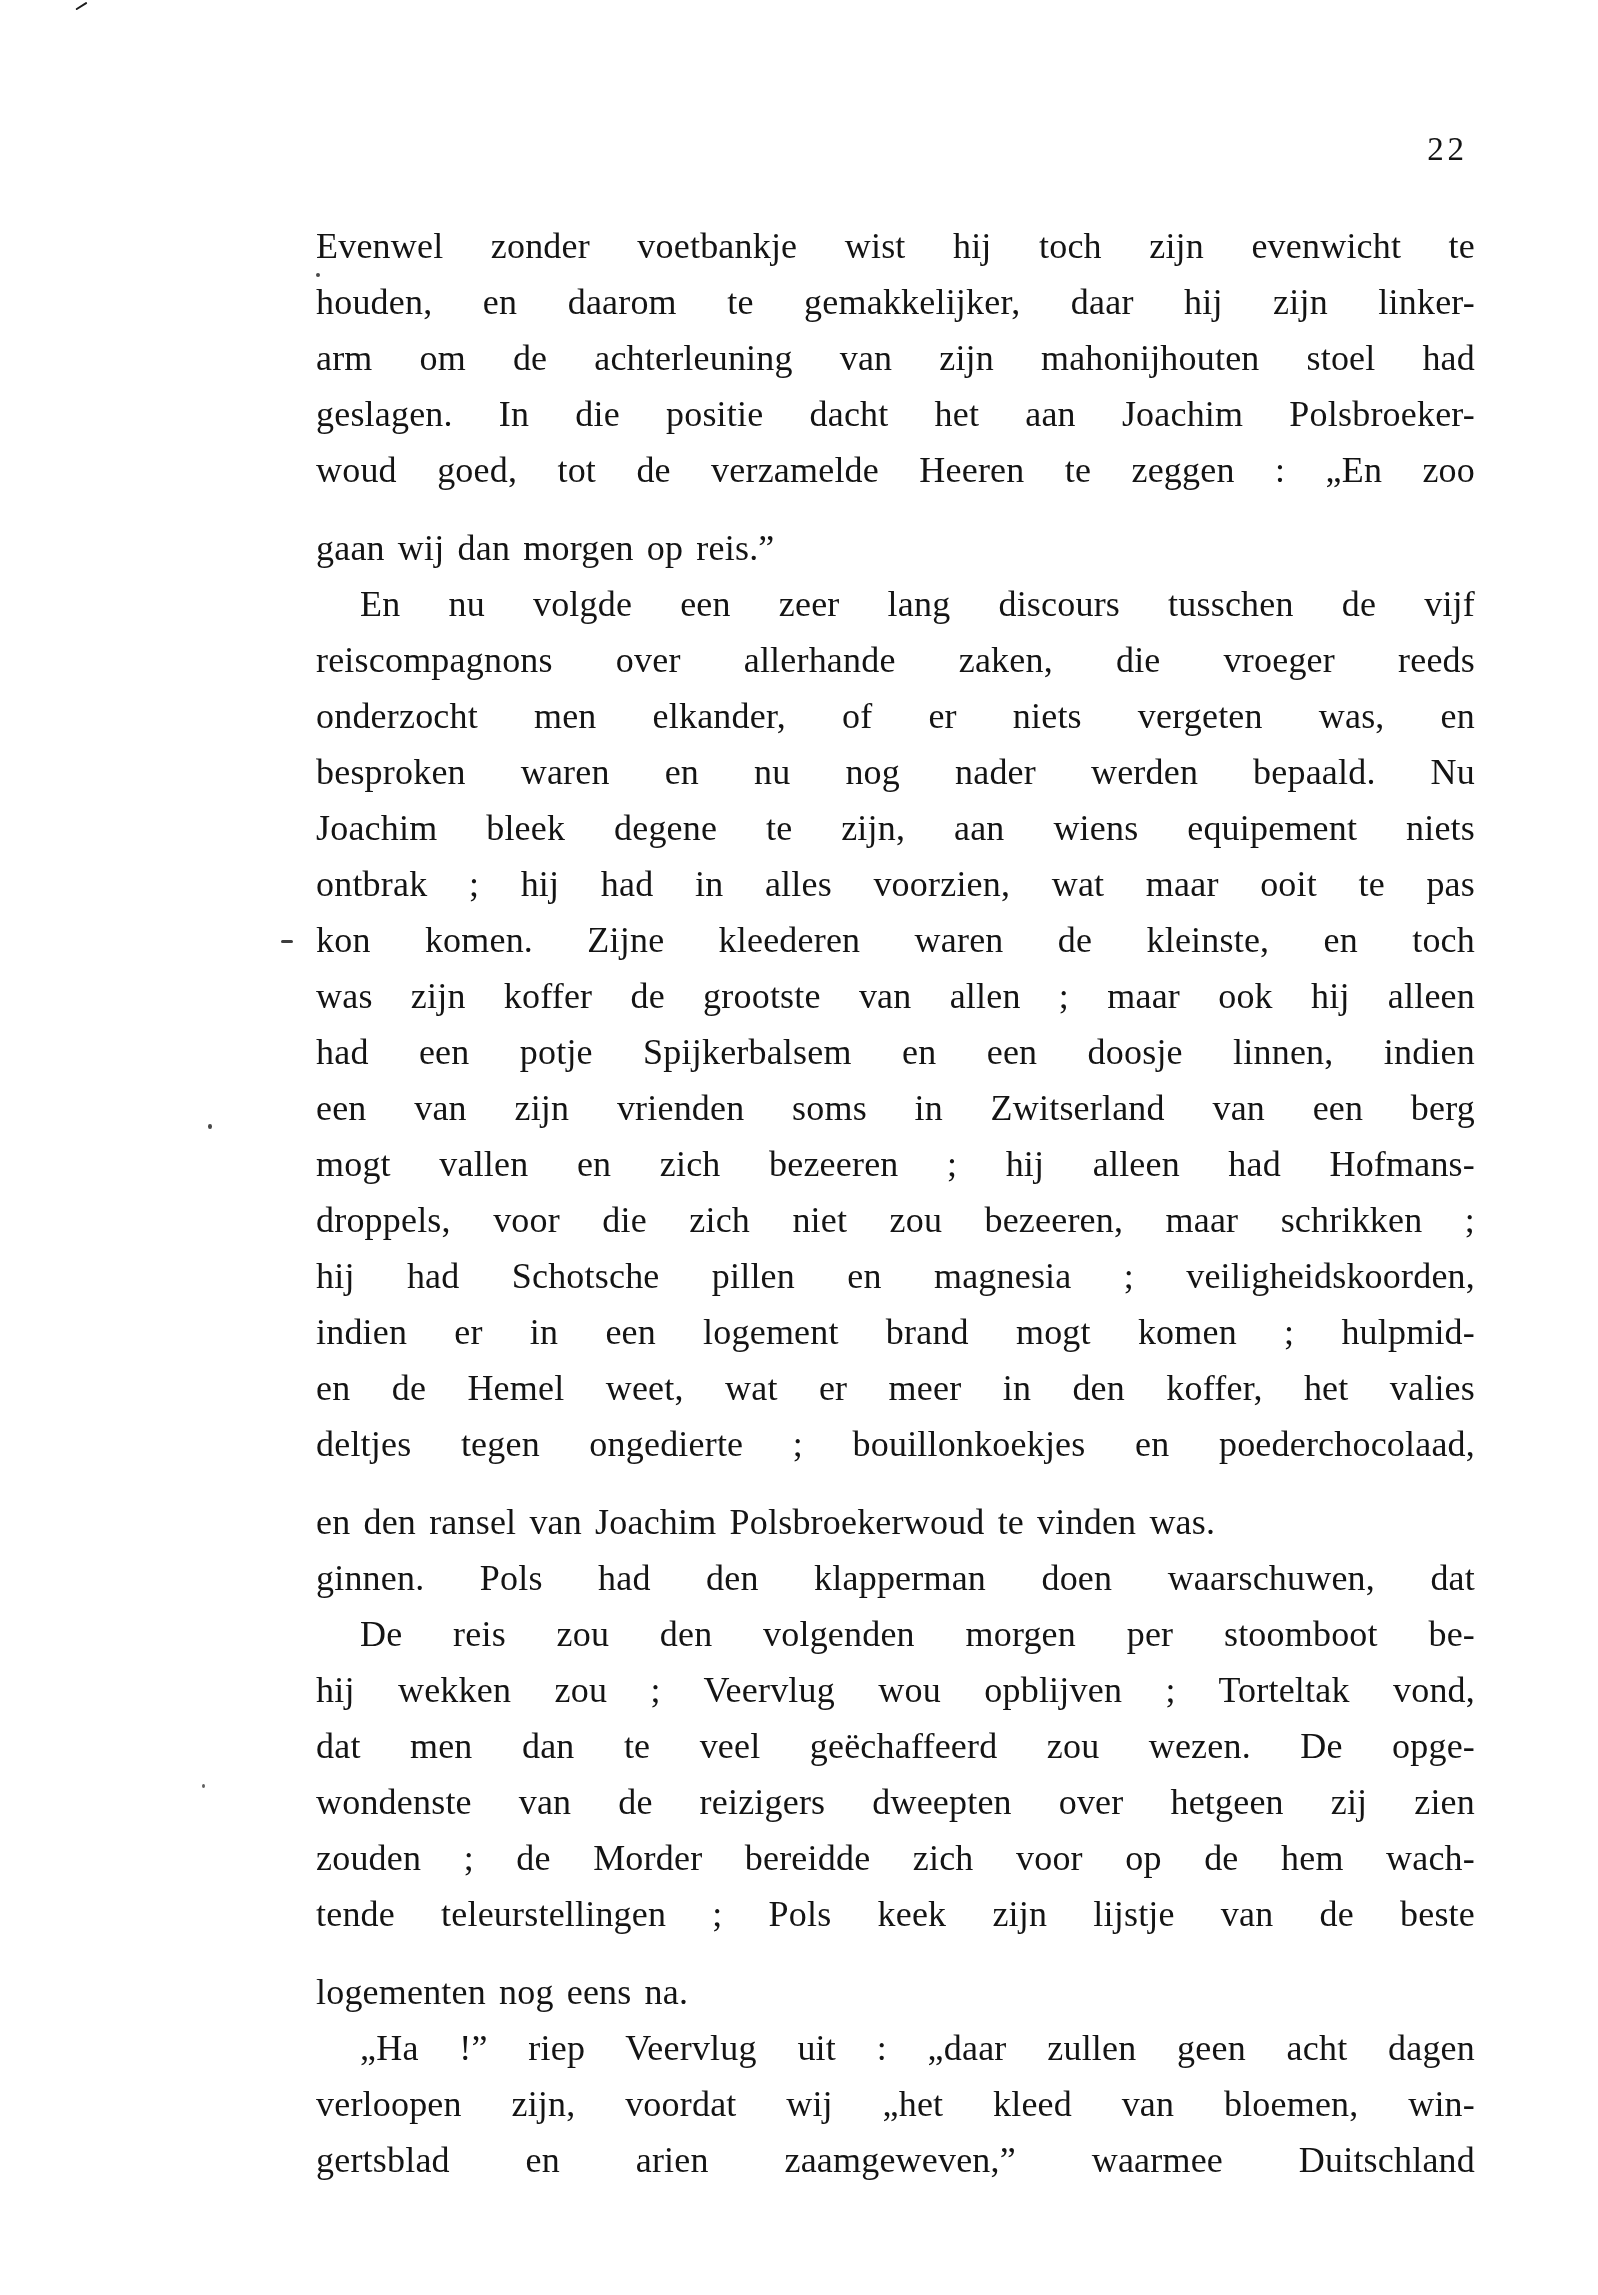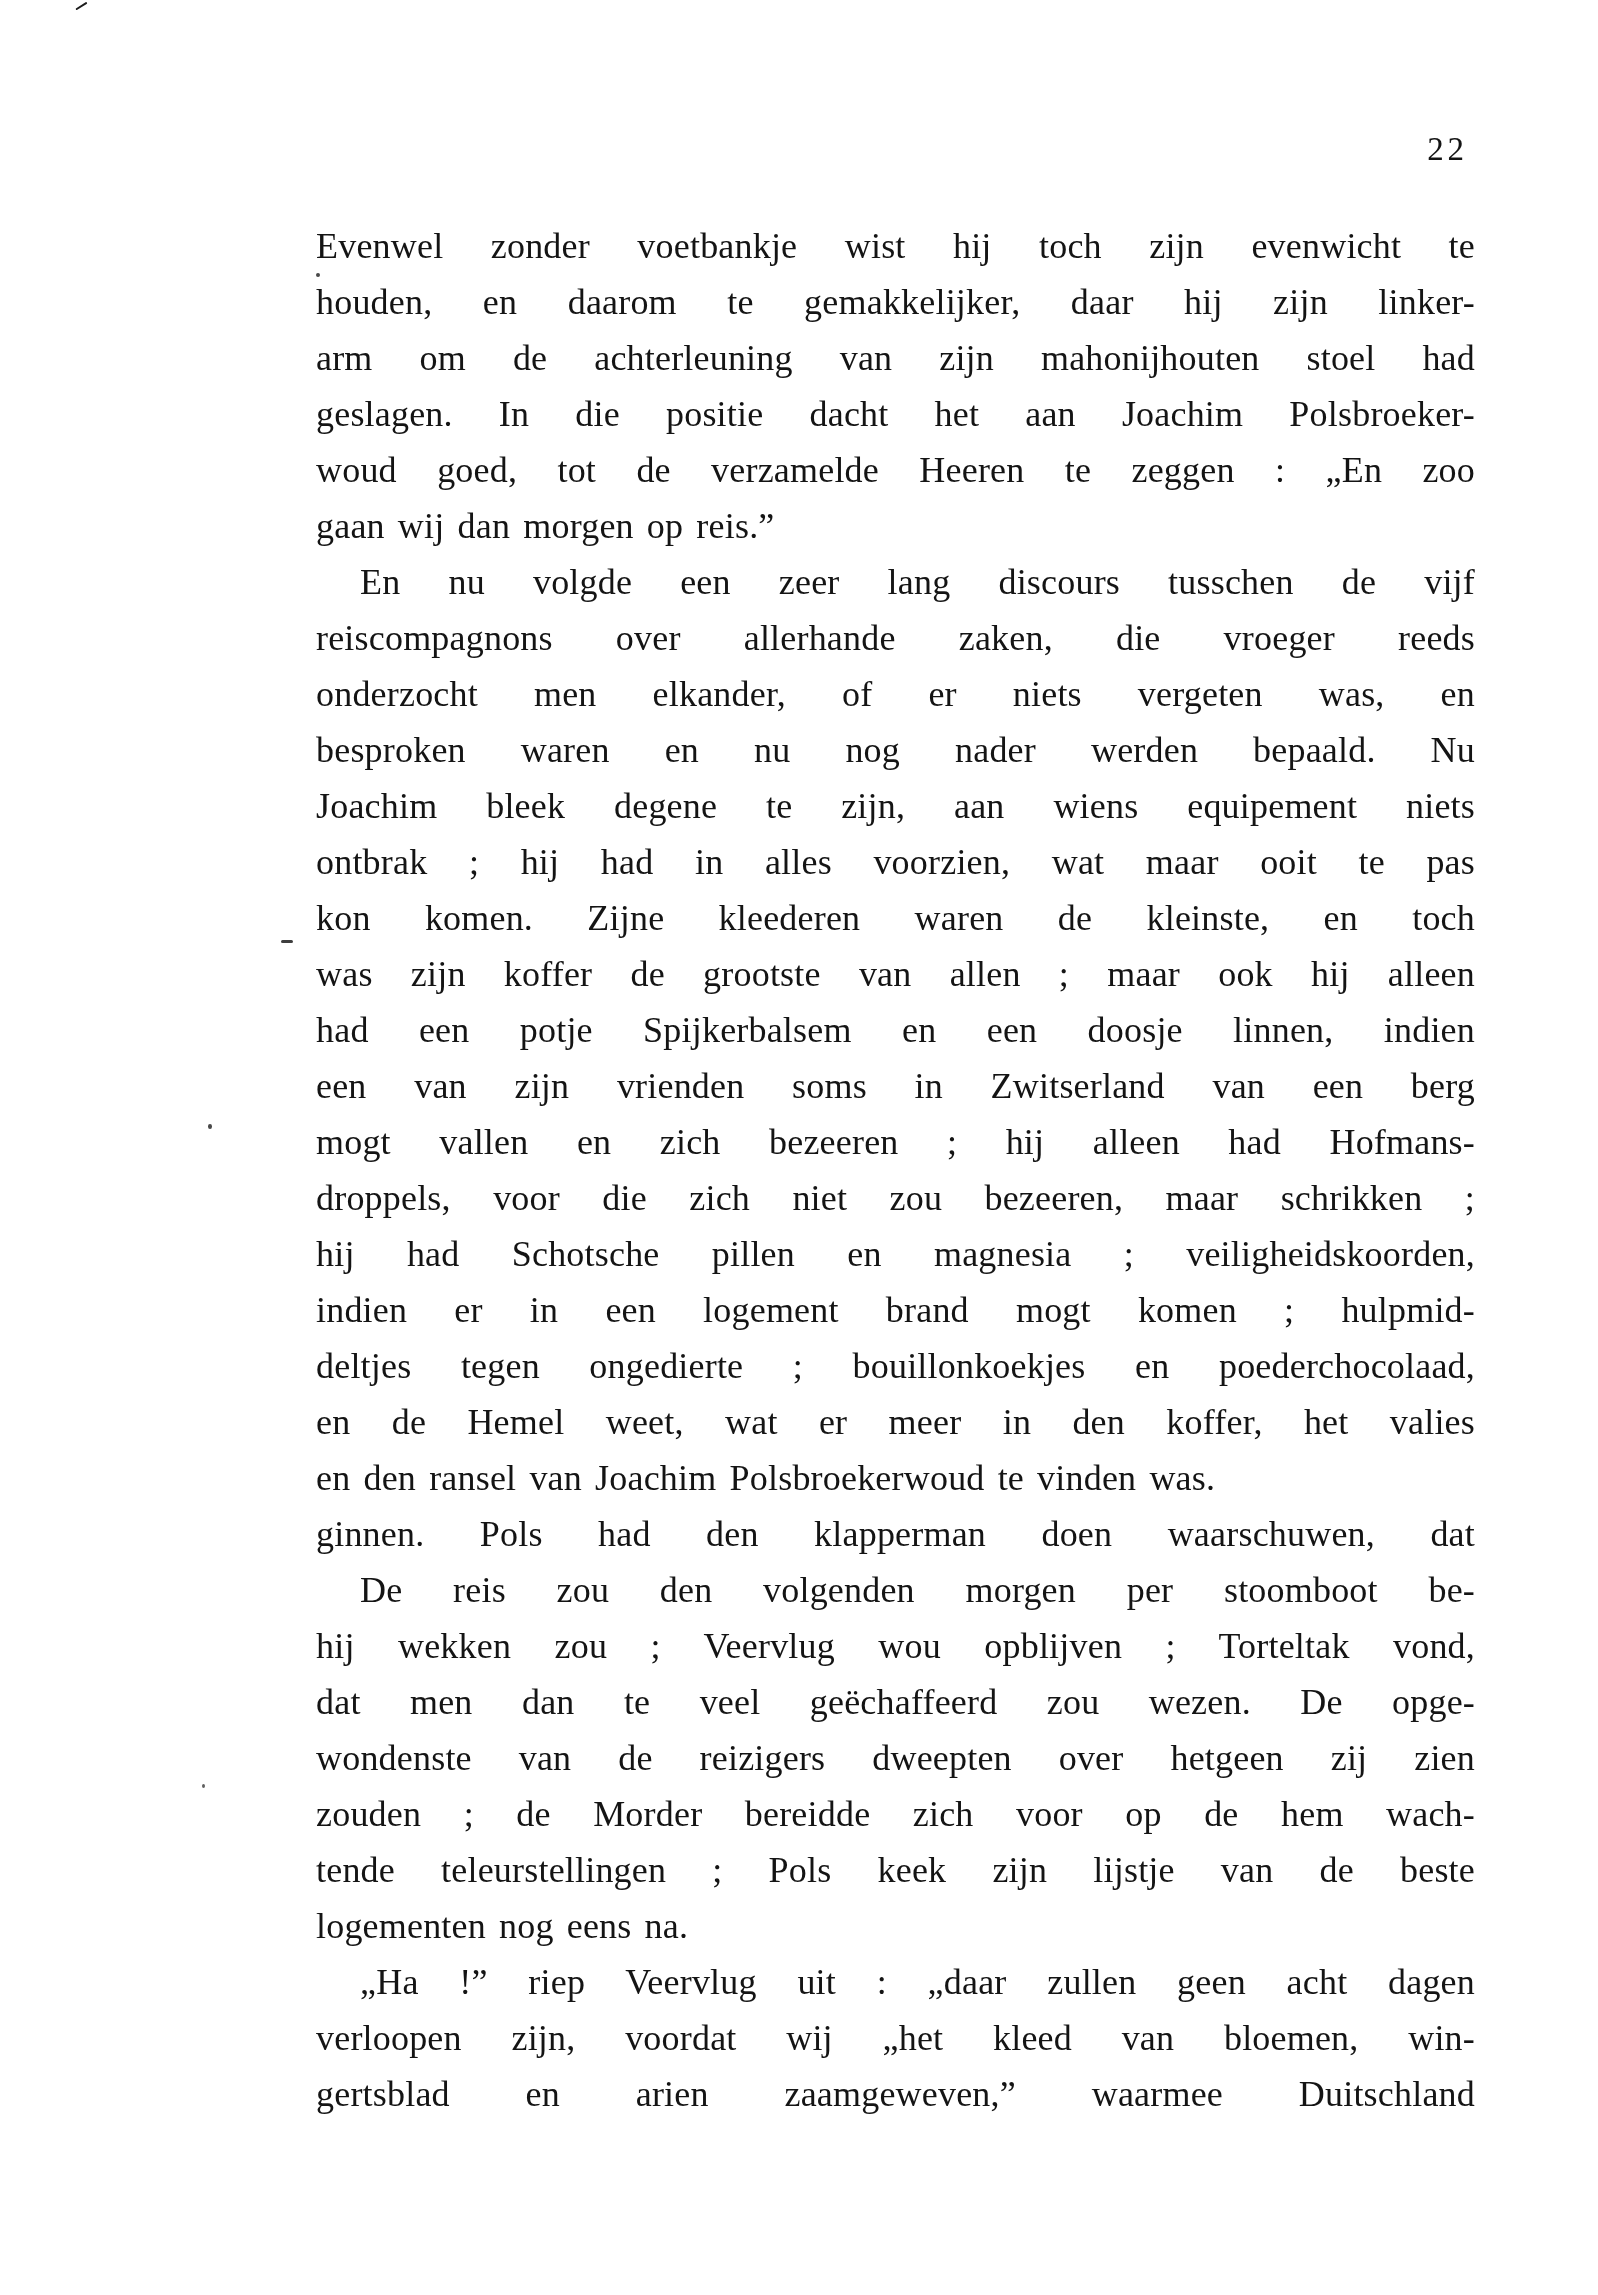--- a/index.html
+++ b/index.html
@@ -37,20 +37,21 @@
   .line {
     text-align: justify;
     text-align-last: justify;
     word-spacing: 3.9px;
     letter-spacing: 0.2px;
     height: 56px;
     white-space: normal;
   }
   .line.para-end {
     text-align-last: left;
+    margin-top: 22px;
   }
   .line.indent {
     text-indent: 44px;
   }
   
   .speck {
     position: absolute;
     background: #1c1c1c;
   }
   .speck-tick {
@@ -110,22 +111,22 @@
       <div class="line">Joachim bleek degene te zijn, aan wiens equipement niets</div>
       <div class="line">ontbrak ; hij had in alles voorzien, wat maar ooit te pas</div>
       <div class="line">kon komen. Zijne kleederen waren de kleinste, en toch</div>
       <div class="line">was zijn koffer de grootste van allen ; maar ook hij alleen</div>
       <div class="line">had een potje Spijkerbalsem en een doosje linnen, indien</div>
       <div class="line">een van zijn vrienden soms in Zwitserland van een berg</div>
       <div class="line">mogt vallen en zich bezeeren ; hij alleen had Hofmans-</div>
       <div class="line">droppels, voor die zich niet zou bezeeren, maar schrikken ;</div>
       <div class="line">hij had Schotsche pillen en magnesia ; veiligheidskoorden,</div>
       <div class="line">indien er in een logement brand mogt komen ; hulpmid-</div>
+      <div class="line">en de Hemel weet, wat er meer in den koffer, het valies</div>
       <div class="line">deltjes tegen ongedierte ; bouillonkoekjes en poederchocolaad,</div>
-      <div class="line">en de Hemel weet, wat er meer in den koffer, het valies</div>
       <div class="line para-end">en den ransel van Joachim Polsbroekerwoud te vinden was.</div>
       <div class="line">ginnen. Pols had den klapperman doen waarschuwen, dat</div>
       <div class="line indent">De reis zou den volgenden morgen per stoomboot be-</div>
       <div class="line">hij wekken zou ; Veervlug wou opblijven ; Torteltak vond,</div>
       <div class="line">dat men dan te veel geëchaffeerd zou wezen. De opge-</div>
       <div class="line">wondenste van de reizigers dweepten over hetgeen zij zien</div>
       <div class="line">zouden ; de Morder bereidde zich voor op de hem wach-</div>
       <div class="line">tende teleurstellingen ; Pols keek zijn lijstje van de beste</div>
       <div class="line para-end">logementen nog eens na.</div>
       <div class="line indent">„Ha !” riep Veervlug uit : „daar zullen geen acht dagen</div>

